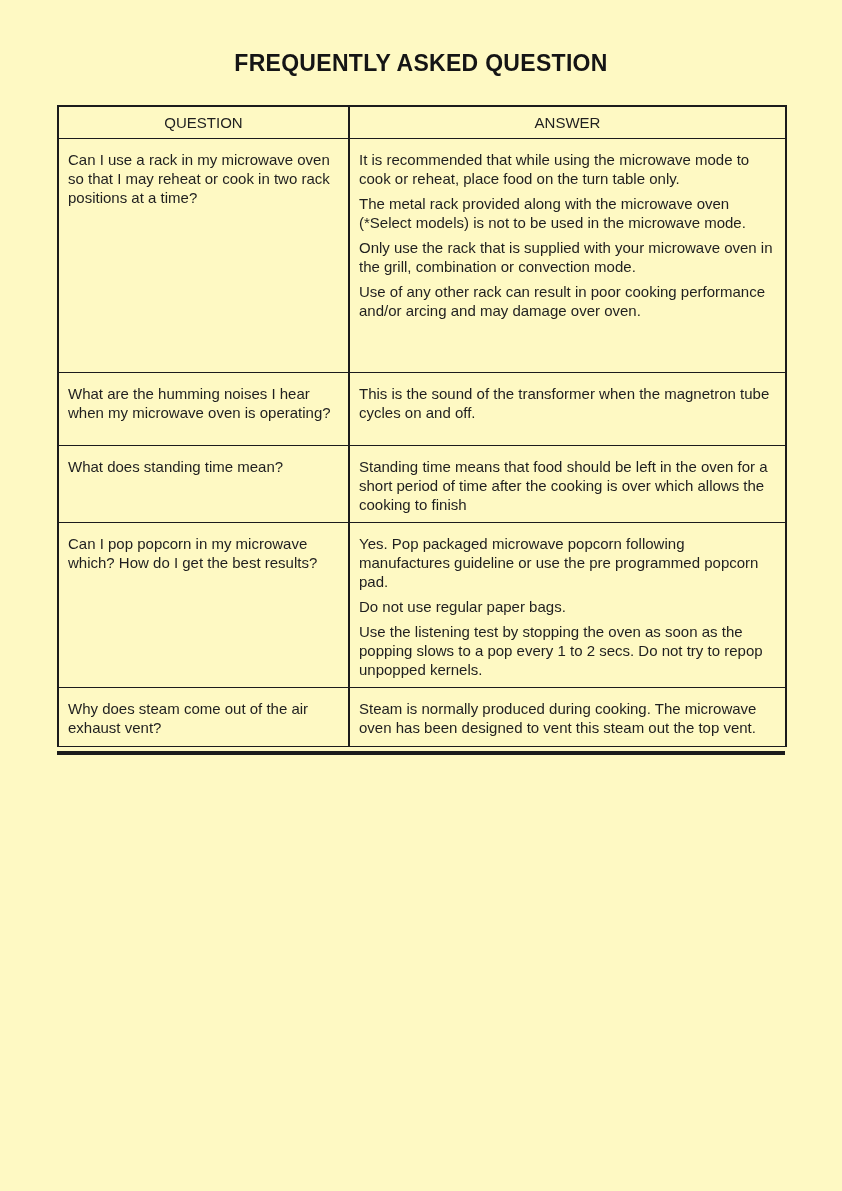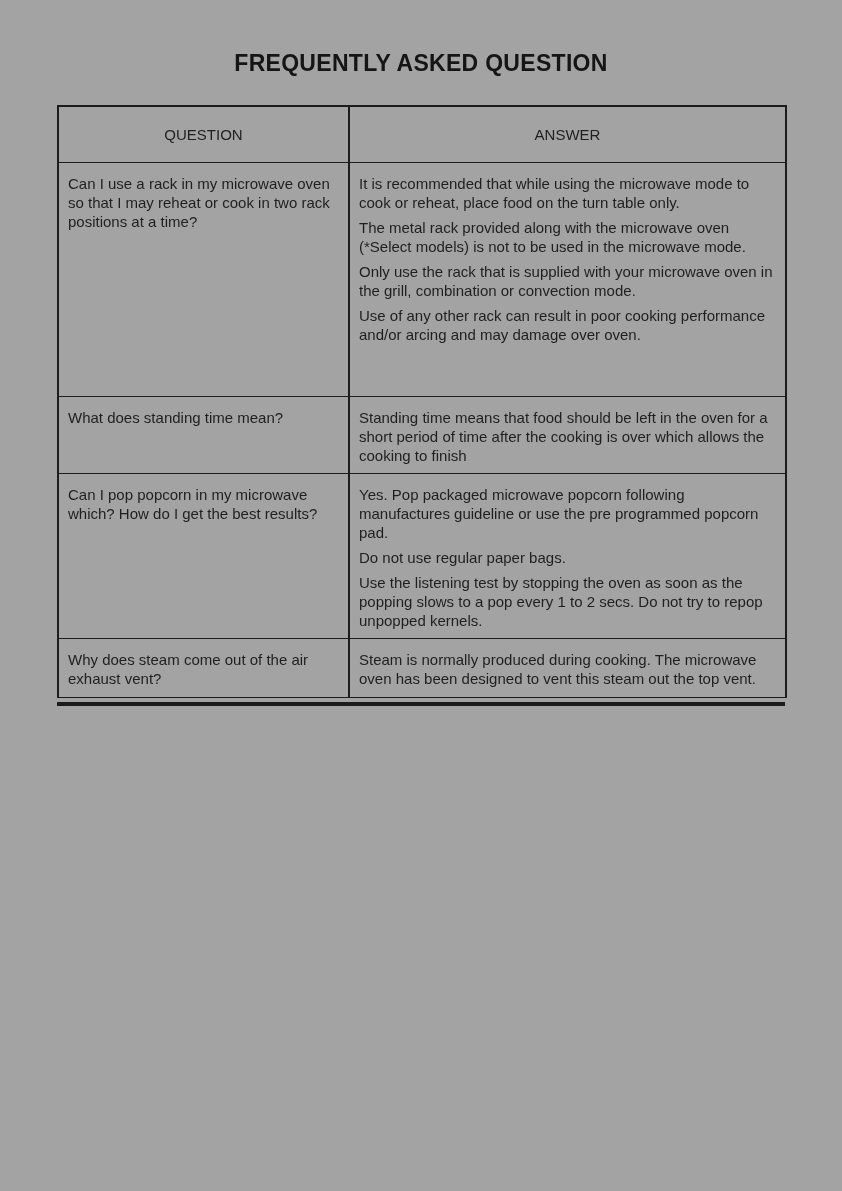--- a/index.html
+++ b/index.html
@@ -11,21 +11,21 @@
   body {
     width: 842px;
     height: 1191px;
     font-family: "Liberation Sans", "DejaVu Sans", sans-serif;
     color: #1f1f1f;
     overflow: hidden;
   }
   .page {
     width: 842px;
     height: 1191px;
-    background: #a3a3a3;
+    background: #fef9c3;
     padding-top: 50px;
   }
   .page-title {
     text-align: center;
     font-size: 23px;
     font-weight: bold;
     color: #151515;
     letter-spacing: 0.3px;
     margin: 0 0 28px 0;
   }
@@ -41,21 +41,21 @@
     border: 1.5px solid #1c1c1c;
     vertical-align: top;
     font-size: 15px;
     line-height: 19px;
   }
   .faq-table th {
     font-weight: normal;
     text-align: center;
     vertical-align: middle;
     height: 23px;
-    padding: 18px 4px;
+    padding: 6px 4px;
   }
   .faq-table td {
     padding: 11px 10px 8px 9px;
   }
   .faq-table td.q-cell { border-right-width: 2px; }
   .faq-table th.q-head { border-right-width: 2px; }
   .faq-table { border: 2px solid #1c1c1c; border-bottom-width: 1.5px; }
   .cell-p { margin: 0 0 6px 0; }
   .cell-p:last-child { margin-bottom: 0; }
   
@@ -98,20 +98,28 @@
         <td class="q-cell">
           <p class="cell-p">Can I use a rack in my microwave oven so that I may reheat or cook in two rack positions at a time?</p>
         </td>
         <td class="a-cell">
           <p class="cell-p">It is recommended that while using the microwave mode to cook or reheat, place food on the turn table only.</p>
           <p class="cell-p">The metal rack provided along with the microwave oven (*Select models) is not to be used in the microwave mode.</p>
           <p class="cell-p">Only use the rack that is supplied with your microwave oven in the grill, combination or convection mode.</p>
           <p class="cell-p">Use of any other rack can result in poor cooking performance and/or arcing and may damage over oven.</p>
         </td>
       </tr>
+      <tr class="rh4">
+        <td class="q-cell">
+          <p class="cell-p">What are the humming noises I hear when my microwave oven is operating?</p>
+        </td>
+        <td class="a-cell">
+          <p class="cell-p">This is the sound of the transformer when the magnetron tube cycles on and off.</p>
+        </td>
+      </tr>
       <tr class="rh6">
         <td class="q-cell">
           <p class="cell-p">What does standing time mean?</p>
         </td>
         <td class="a-cell">
           <p class="cell-p">Standing time means that food should be left in the oven for a short period of time after the cooking is over which allows the cooking to finish</p>
         </td>
       </tr>
       <tr class="rh7">
         <td class="q-cell">

